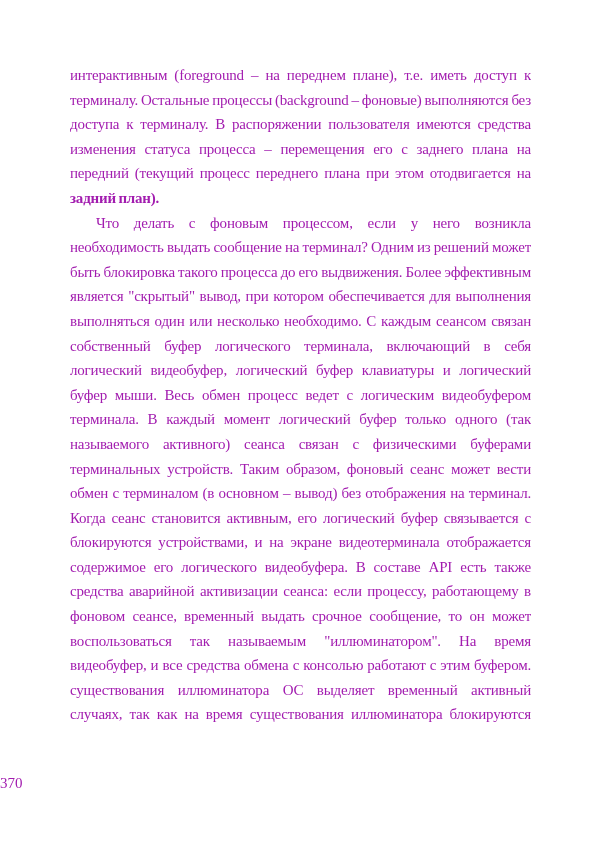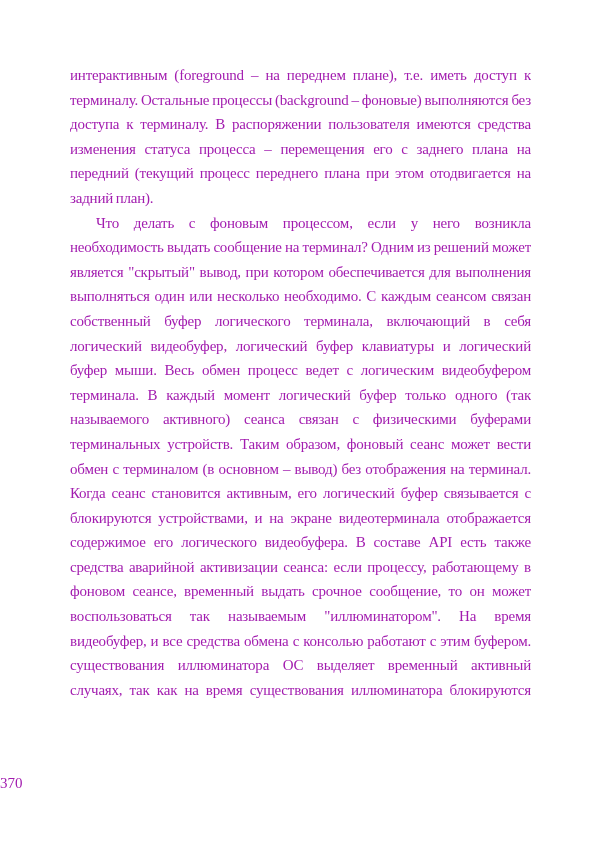--- a/index.html
+++ b/index.html
@@ -27,20 +27,21 @@
     line-height: 24.6px;
     letter-spacing: -0.2px;
     word-spacing: -1px;
     text-align: justify;
     text-align-last: justify;
     max-height: 24.6px;
     overflow: hidden;
   }
   .line.short {
     text-align-last: left;
+    font-weight: bold;
   }
   .line.indent {
     text-indent: 26px;
   }
   .page-number {
     position: absolute;
     top: 773px;
     left: 0;
     width: 100%;
     text-align: left;
@@ -54,20 +55,21 @@
 <div class="page">
   <div class="text-block" id="text-block">
       <div class="line">интерактивным (foreground – на переднем плане), т.е. иметь доступ к</div>
       <div class="line">терминалу. Остальные процессы (background – фоновые) выполняются без</div>
       <div class="line">доступа к терминалу. В распоряжении пользователя имеются средства</div>
       <div class="line">изменения статуса процесса – перемещения его с заднего плана на</div>
       <div class="line">передний (текущий процесс переднего плана при этом отодвигается на</div>
       <div class="line short">задний план).</div>
       <div class="line indent">Что делать с фоновым процессом, если у него возникла</div>
       <div class="line">необходимость выдать сообщение на терминал? Одним из решений может</div>
+      <div class="line">быть блокировка такого процесса до его выдвижения. Более эффективным</div>
       <div class="line">является "скрытый" вывод, при котором обеспечивается для выполнения</div>
       <div class="line">выполняться один или несколько необходимо. С каждым сеансом связан</div>
       <div class="line">собственный буфер логического терминала, включающий в себя</div>
       <div class="line">логический видеобуфер, логический буфер клавиатуры и логический</div>
       <div class="line">буфер мыши. Весь обмен процесс ведет с логическим видеобуфером</div>
       <div class="line">терминала. В каждый момент логический буфер только одного (так</div>
       <div class="line">называемого активного) сеанса связан с физическими буферами</div>
       <div class="line">терминальных устройств. Таким образом, фоновый сеанс может вести</div>
       <div class="line">обмен с терминалом (в основном – вывод) без отображения на терминал.</div>
       <div class="line">Когда сеанс становится активным, его логический буфер связывается с</div>

